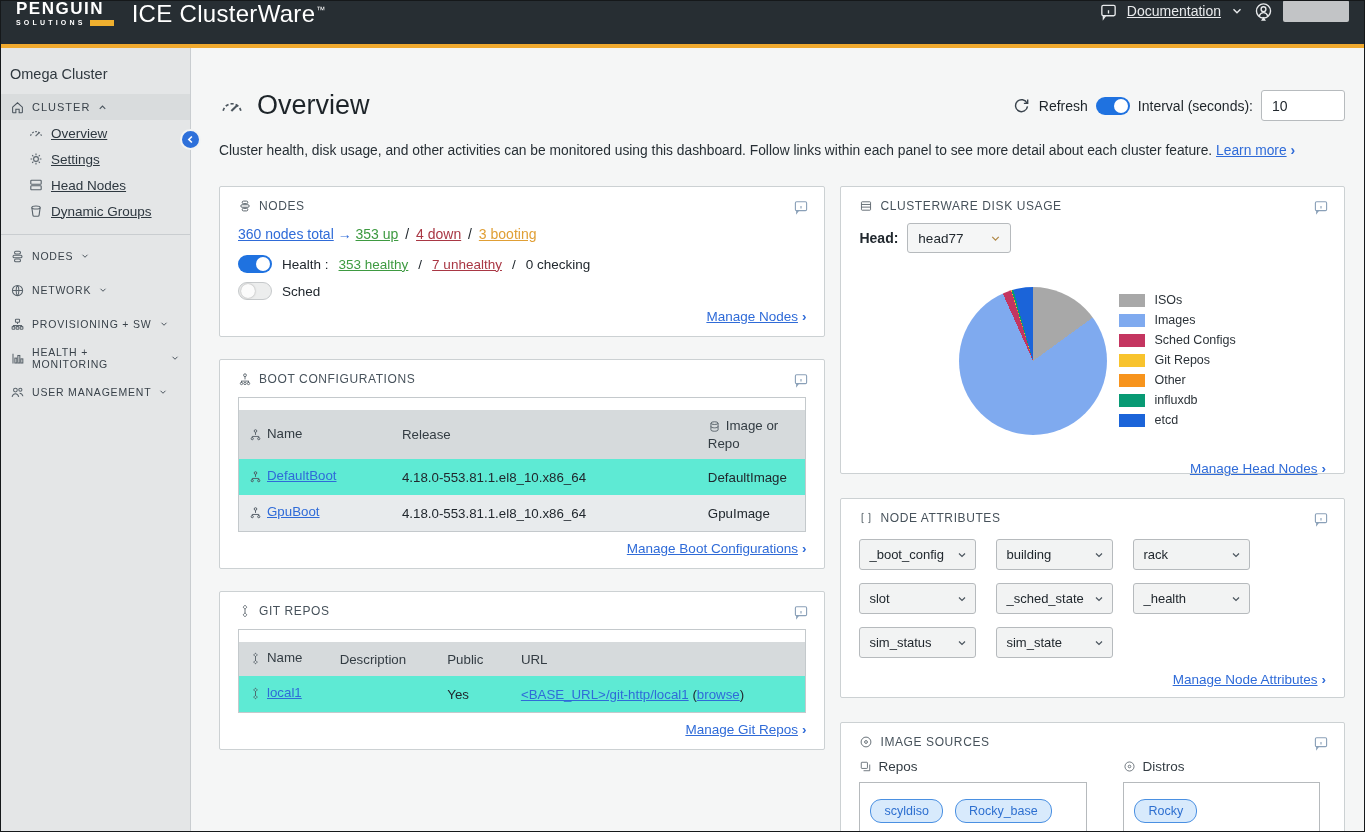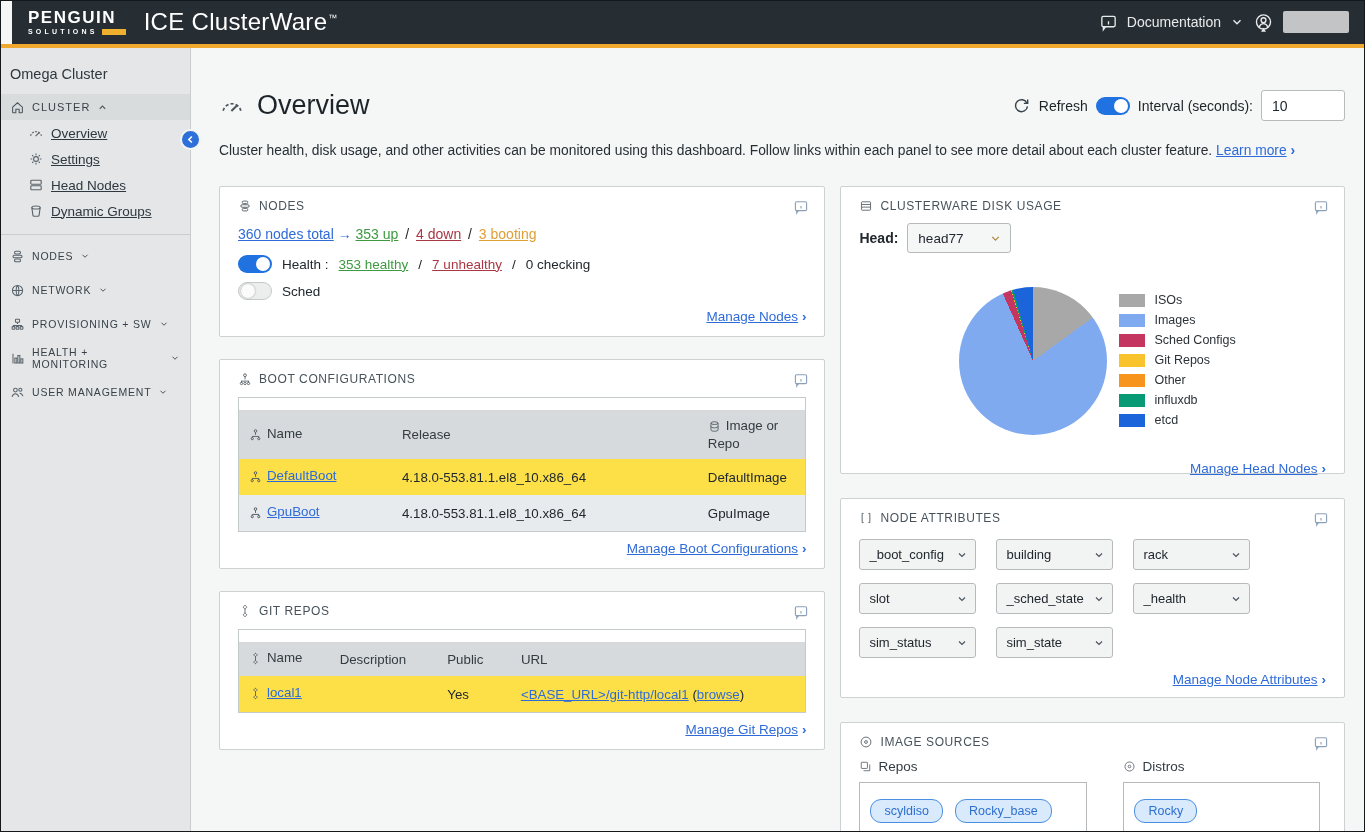--- a/index.html
+++ b/index.html
@@ -1,31 +1,31 @@
 <!DOCTYPE html>
 <html><head>
 <meta charset="utf-8">
 <style>
   * { margin:0; padding:0; box-sizing:border-box; }
   html,body { width:1365px; height:832px; overflow:hidden; background:#f5f6f6;
     font-family:"Liberation Sans","DejaVu Sans",sans-serif; color:#21282e; }
   .frame { position:absolute; inset:0; border:1px solid #15181a; pointer-events:none; z-index:99; }
 
   
-  .topbar { position:absolute; top:0; left:12px; right:0; height:44px; background:#272e33;
-    display:flex; align-items:center; padding:0 16px; z-index:5; }
+  .topbar { position:absolute; top:0; left:0; right:0; height:44px; background:#272e33;
+    display:flex; align-items:flex-start; padding:0 16px; z-index:5; }
   .topbar-accent { position:absolute; top:44px; left:0; right:0; height:4px; background:#f0a92e; z-index:5; }
   .logo { display:flex; flex-direction:column; line-height:1; margin-right:18px; }
   .logo .l1 { color:#fff; font-weight:bold; font-size:17px; letter-spacing:1.5px; }
   .logo .l2 { display:flex; align-items:center; gap:4px; margin-top:2px; }
   .logo .l2 span { color:#fff; font-size:7px; letter-spacing:3.2px; font-weight:bold; }
   .logo .l2 i { display:block; width:24px; height:6px; background:#f0b02f; }
   .product { color:#fff; font-size:24px; font-weight:400; letter-spacing:0.3px; }
   .product sup { font-size:9px; margin-left:1px; }
-  .topbar-right { margin-left:auto; display:flex; align-items:center; gap:9px; color:#e8eaec; font-size:14px; }
+  .topbar-right { margin-left:auto; display:flex; align-items:center; gap:9px; color:#e8eaec; font-size:14px;text-decoration:underline; }
   .redacted { width:66px; height:22px; background:#c2c4c6; border-radius:2px; }
   .icon-btn svg, .tb-ic svg { display:block; }
 
   
   .sidebar { position:absolute; top:48px; left:0; bottom:0; width:191px; background:#e4e6e7;
     border-right:1px solid #c9cdd0; z-index:4; }
   .cluster-name { padding:18px 5px 12px 10px; font-size:14.5px; color:#2f383f; }
   .collapse-btn { position:absolute; top:81px; right:-11px; width:21px; height:21px; border-radius:50%;
     background:#2e70da; border:2px solid #f2f3f3; display:flex; align-items:center; justify-content:center; cursor:pointer; z-index:6;}
   .side-row { display:flex; align-items:center; gap:7px; height:26px; padding:0 10px; }
@@ -67,21 +67,21 @@
   .toggle.off { background:#eceded; border:1px solid #c6c9cb; }
   .toggle.off::after { left:2px; right:auto; top:1px; background:#fbfbfb; box-shadow:0 0 2px rgba(0,0,0,.35); }
   .manage { display:flex; justify-content:flex-end; align-items:center; gap:4px; margin-top:9px; font-size:13.5px; }
 
   
   table { border-collapse:collapse; width:100%; margin-top:11px; font-size:13.3px; }
   .tbl-wrap { border:1px solid #c4c9cc; margin-top:11px; }
   .tbl-wrap table { margin-top:12px; }
   th { background:#d6dadc; text-align:left; font-weight:normal; color:#333c43; padding:8px 10px; }
   td { padding:9px 10px; color:#21282e; }
-  tr.odd td { background:#fde047; }
+  tr.odd td { background:#5eead4; }
   tr.even td { background:#e8ebed; }
   th .hic, td .hic { display:inline-block; vertical-align:-3px; margin-right:5px; }
 
   
   .head-row { display:flex; align-items:center; gap:9px; margin-top:10px; font-size:14px; font-weight:bold; color:#21282e; }
   .select { display:flex; align-items:center; justify-content:space-between; gap:8px; border:1px solid #b6babd;
     background:#f5f6f6; border-radius:3px; height:30px; padding:0 8px 0 10px; font-size:13.5px; font-weight:normal; cursor:pointer; }
   .chart-zone { display:flex; margin-top:34px; margin-left:100px; align-items:flex-start; }
   .pie { width:148px; height:148px; border-radius:50%; flex:none; }
   .legend { margin-left:12px; margin-top:6px; display:flex; flex-direction:column; gap:6px; }

